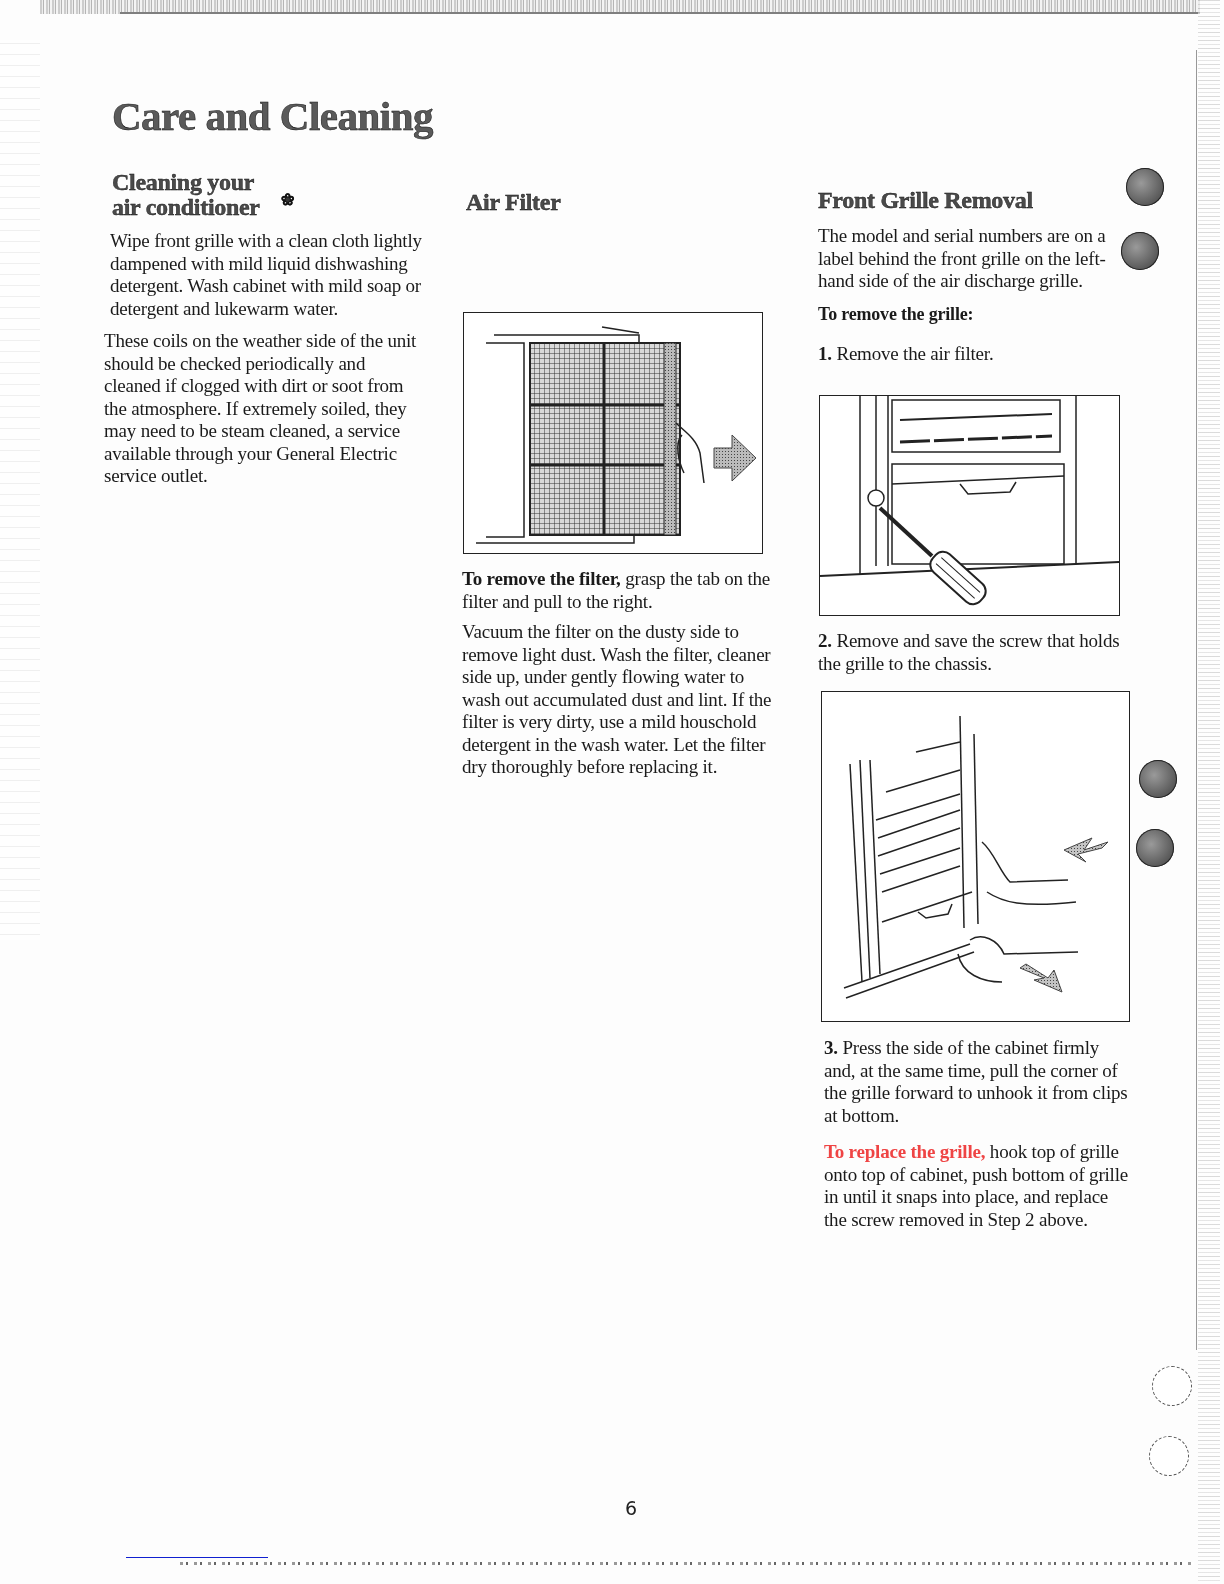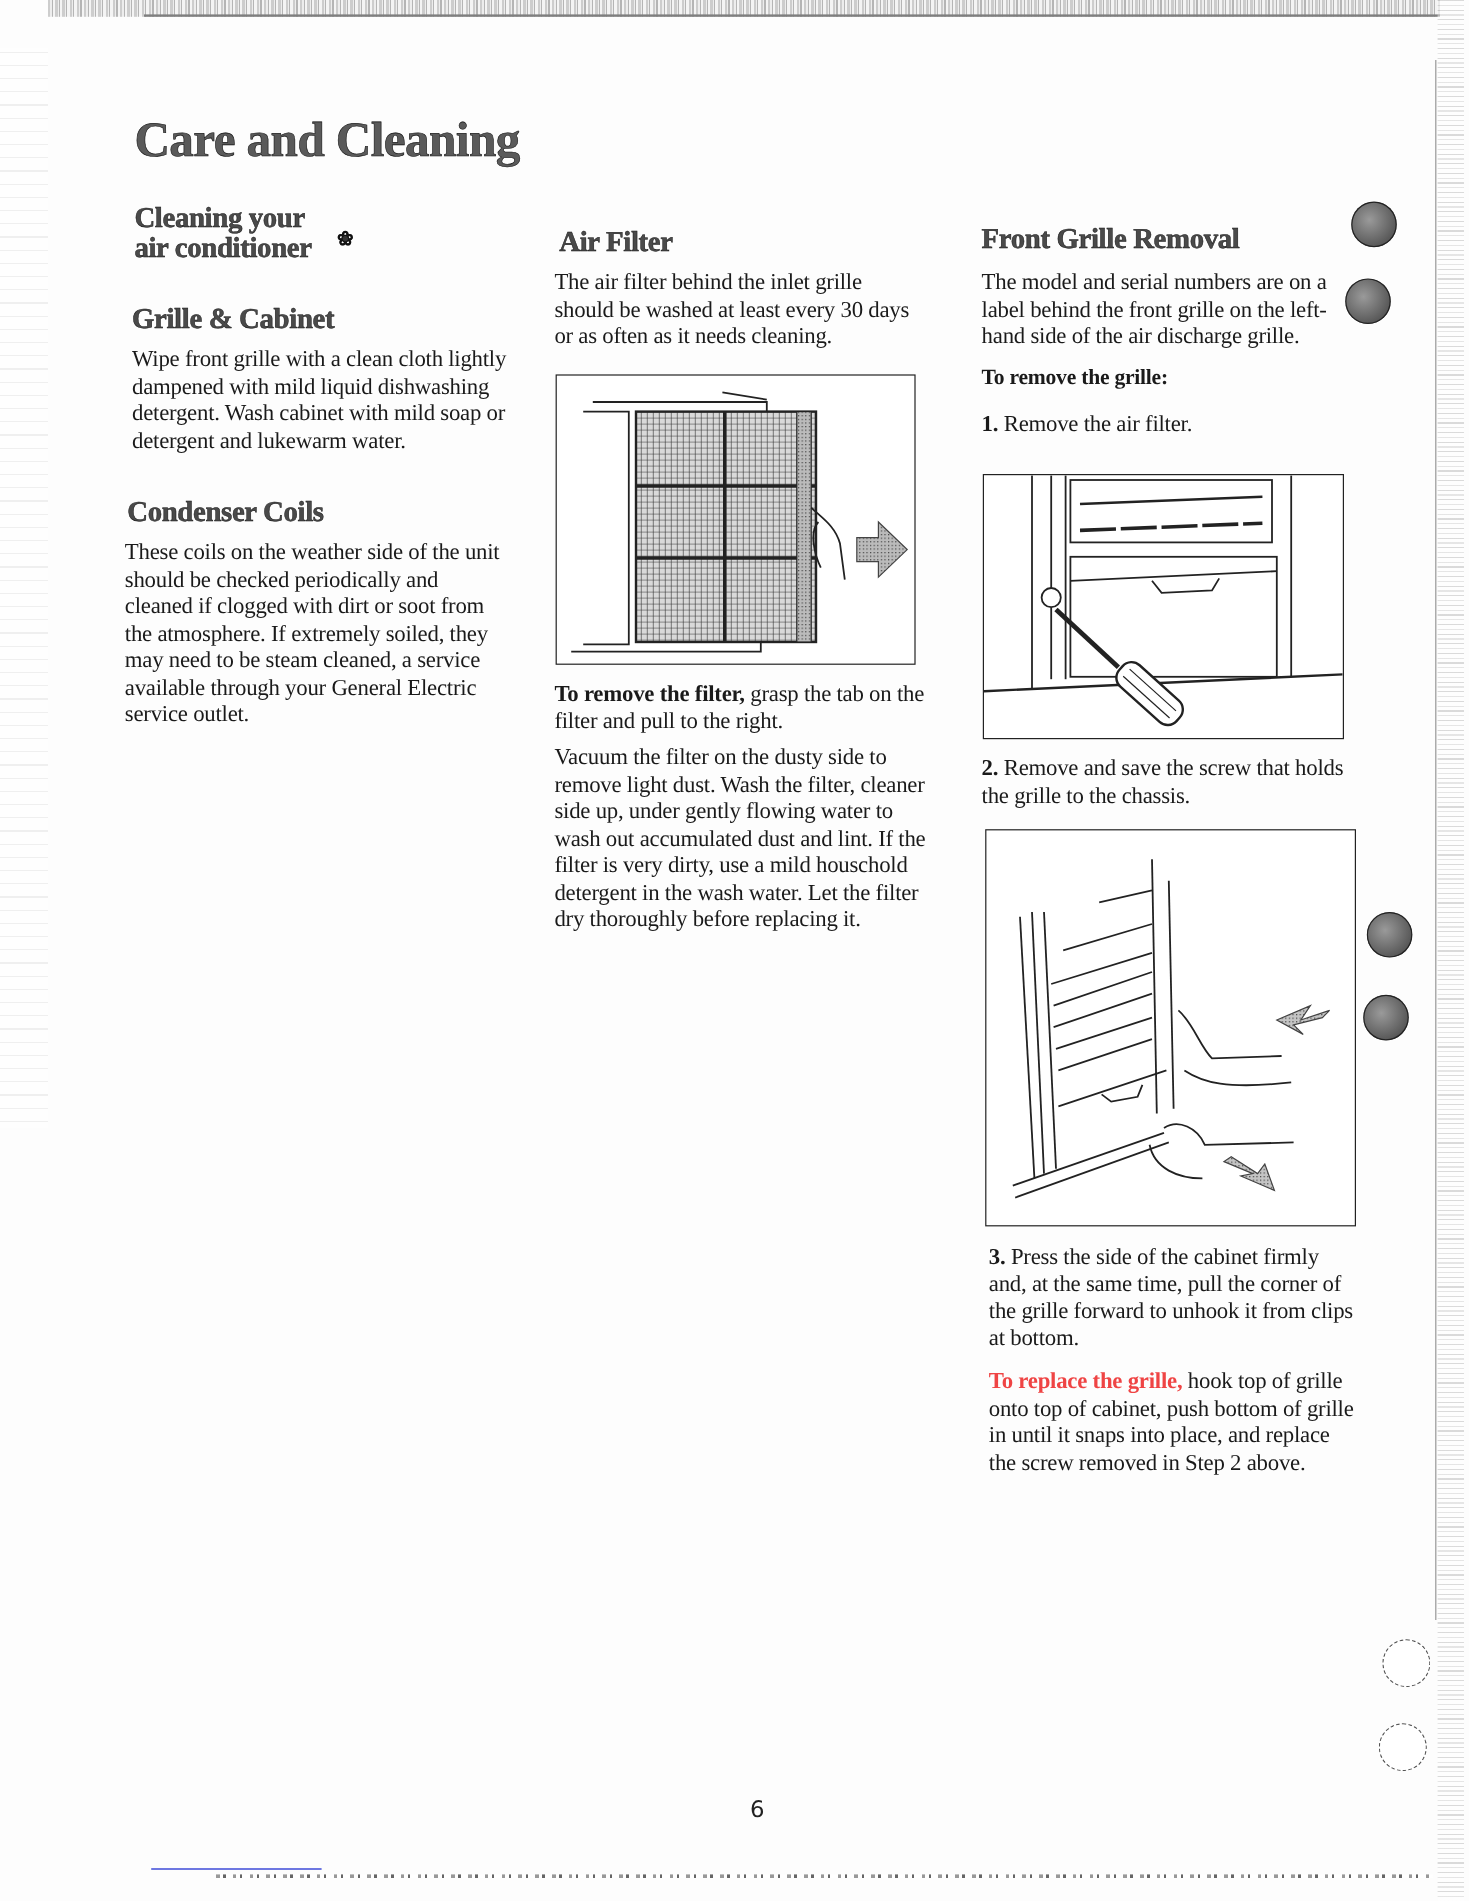--- a/index.html
+++ b/index.html
@@ -77,30 +77,27 @@
 
 <h1 class="page-title">Care and Cleaning</h1>
 
 <div class="col col1">
   <h2 class="h-cleaning">
     <span>Cleaning your</span><br>
     <span>air conditioner</span>
     <span class="bug-icon">❀</span>
   </h2>
 
-  <h2 style="margin-top:34px; margin-left:6px;">Grille &amp; Cabinet</h2>
   <p style="margin-top:10px; margin-left:6px;">Wipe front grille with a clean cloth lightly dampened with mild liquid dishwashing detergent. Wash cabinet with mild soap or detergent and lukewarm water.</p>
 
-  <h2 style="margin-top:36px; margin-left:2px;">Condenser Coils</h2>
   <p style="margin-top:10px;">These coils on the weather side of the unit should be checked periodically and cleaned if clogged with dirt or soot from the atmosphere. If extremely soiled, they may need to be steam cleaned, a service available through your General Electric service outlet.</p>
 </div>
 
 <div class="col col2">
   <h2 style="margin-left:4px;">Air Filter</h2>
-  <p style="margin-top:10px;">The air filter behind the inlet grille should be washed at least every 30 days or as often as it needs cleaning.</p>
 </div>
 
 <div class="figure fig1">
   <svg viewBox="0 0 298 240">
     <defs>
       <pattern id="mesh" width="5" height="5" patternUnits="userSpaceOnUse">
         <rect width="5" height="5" fill="#d9d9d9"></rect>
         <path d="M0 0H5M0 0V5" stroke="#333" stroke-width="1"></path>
       </pattern>
       <pattern id="dots" width="3" height="3" patternUnits="userSpaceOnUse">

